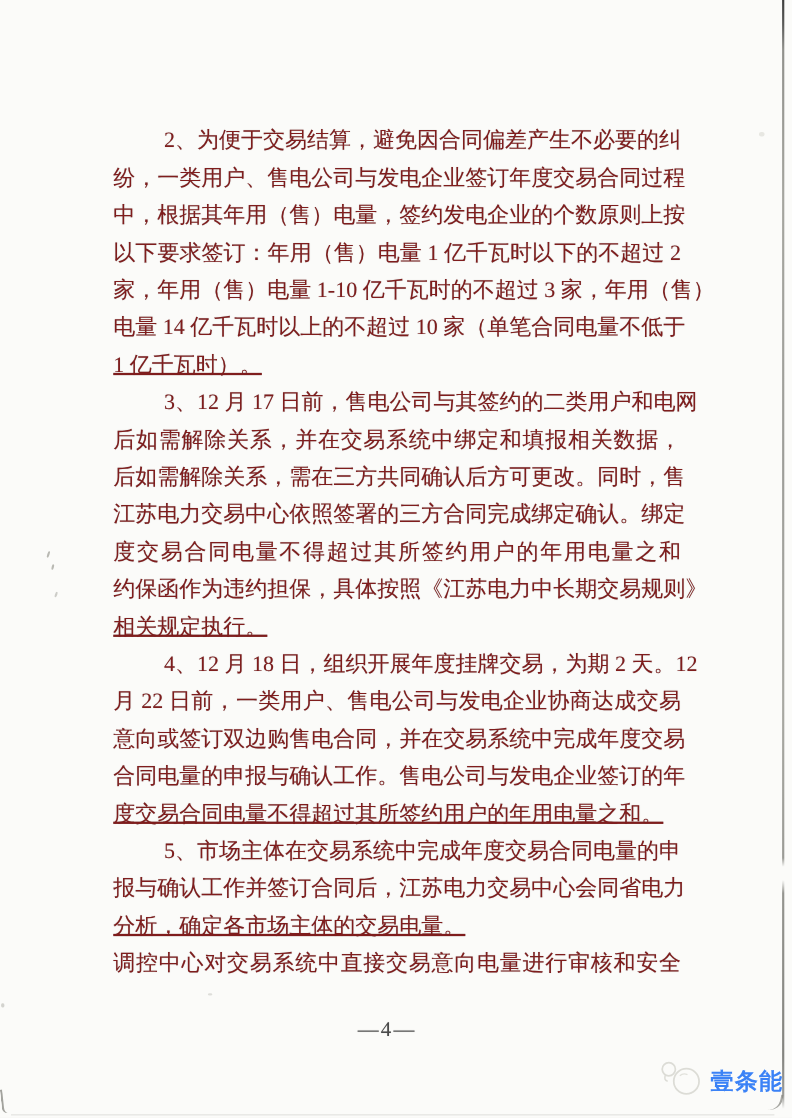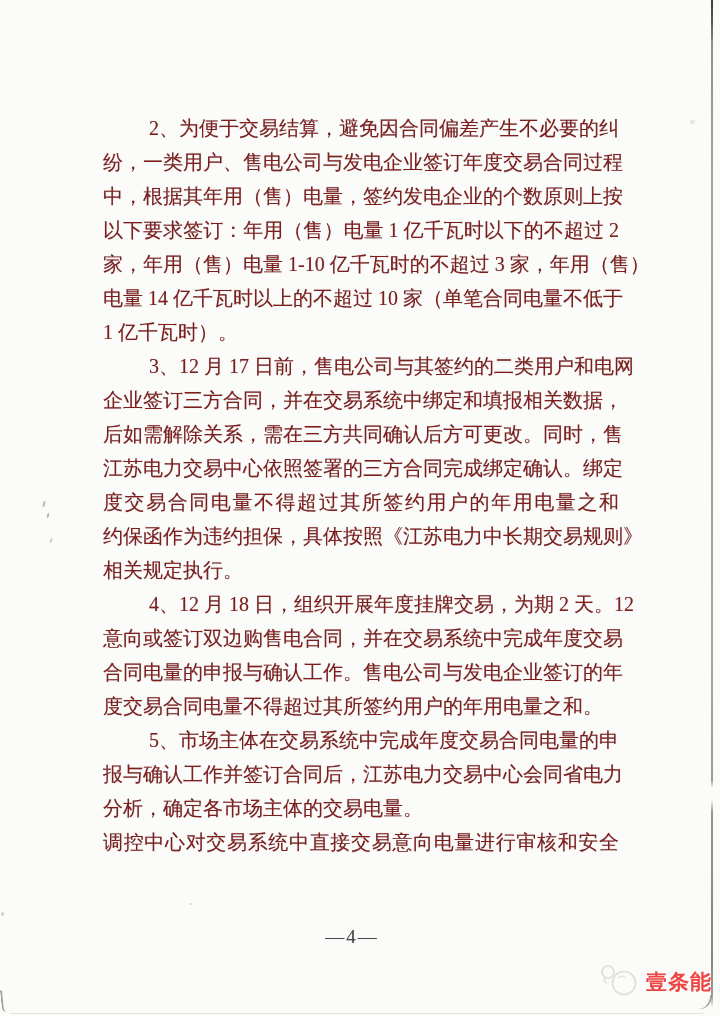--- a/index.html
+++ b/index.html
@@ -19,36 +19,36 @@
   }
   .line{
     height:34px;line-height:34px;font-size:20px;
     color:#7f1d1d;
     text-align:justify;text-align-last:justify;
     text-justify:inter-character;
     text-shadow:0 0 0.8px rgba(70,70,70,.45);
     white-space:nowrap;
   }
   .line.indent{padding-left:46px;}
-  .line.last{text-align-last:left;white-space:normal;}
+  .line.last{text-align-last:left;white-space:normal;text-decoration:underline;}
   
   .page-number{
     position:absolute;top:926px;left:0;width:704px;
     text-align:center;font-size:19px;color:#4a4a4a;
     letter-spacing:2px;
     text-shadow:0 0 0.8px rgba(70,70,70,.4);
   }
   
   .watermark{
     position:absolute;left:598px;top:963px;
     display:flex;align-items:center;gap:4px;
   }
   .watermark .brand-text{
     font-size:21px;font-weight:700;letter-spacing:1px;
-    color:#ef4444;
+    color:#3b82f6;
     font-family:"Liberation Sans","DejaVu Sans",sans-serif;
   }
   
   .scan-line-right{
     position:absolute;top:0;right:7px;width:2px;height:1010px;
     background:linear-gradient(to bottom,
       #1c1c1c 0px,#3d3d3b 22px,#7e7e79 45px,#96968f 180px,
       #8d8d88 420px,#9a9a93 640px,#8a8a84 780px,
       rgba(150,150,145,0) 788px,rgba(150,150,145,0) 800px,
       #82827c 812px,#6f6f6a 960px,#8d8d88 996px,rgba(140,140,135,0) 1008px);
@@ -88,30 +88,31 @@
       <div class="line">纷，一类用户、售电公司与发电企业签订年度交易合同过程</div>
       <div class="line">中，根据其年用（售）电量，签约发电企业的个数原则上按</div>
       <div class="line">以下要求签订：年用（售）电量 1 亿千瓦时以下的不超过 2</div>
       <div class="line">家，年用（售）电量 1-10 亿千瓦时的不超过 3 家，年用（售）</div>
       <div class="line">电量 14 亿千瓦时以上的不超过 10 家（单笔合同电量不低于</div>
       <div class="line last">1 亿千瓦时）。</div>
     </div>
 
     <div>
       <div class="line indent">3、12 月 17 日前，售电公司与其签约的二类用户和电网</div>
-      <div class="line">企业签订三方合同，并在交易系统中绑定和填报相关数据，</div>
+      <div class="line">后如需解除关系，并在交易系统中绑定和填报相关数据，</div>
       <div class="line">后如需解除关系，需在三方共同确认后方可更改。同时，售</div>
       <div class="line">江苏电力交易中心依照签署的三方合同完成绑定确认。绑定</div>
       <div class="line">度交易合同电量不得超过其所签约用户的年用电量之和</div>
       <div class="line">约保函作为违约担保，具体按照《江苏电力中长期交易规则》</div>
       <div class="line last">相关规定执行。</div>
     </div>
 
     <div>
       <div class="line indent">4、12 月 18 日，组织开展年度挂牌交易，为期 2 天。12</div>
+      <div class="line">月 22 日前，一类用户、售电公司与发电企业协商达成交易</div>
       <div class="line">意向或签订双边购售电合同，并在交易系统中完成年度交易</div>
       <div class="line">合同电量的申报与确认工作。售电公司与发电企业签订的年</div>
       <div class="line last">度交易合同电量不得超过其所签约用户的年用电量之和。</div>
     </div>
 
     <div>
       <div class="line indent">5、市场主体在交易系统中完成年度交易合同电量的申</div>
       <div class="line">报与确认工作并签订合同后，江苏电力交易中心会同省电力</div>
       <div class="line last">分析，确定各市场主体的交易电量。</div>
       <div class="line">调控中心对交易系统中直接交易意向电量进行审核和安全</div>

